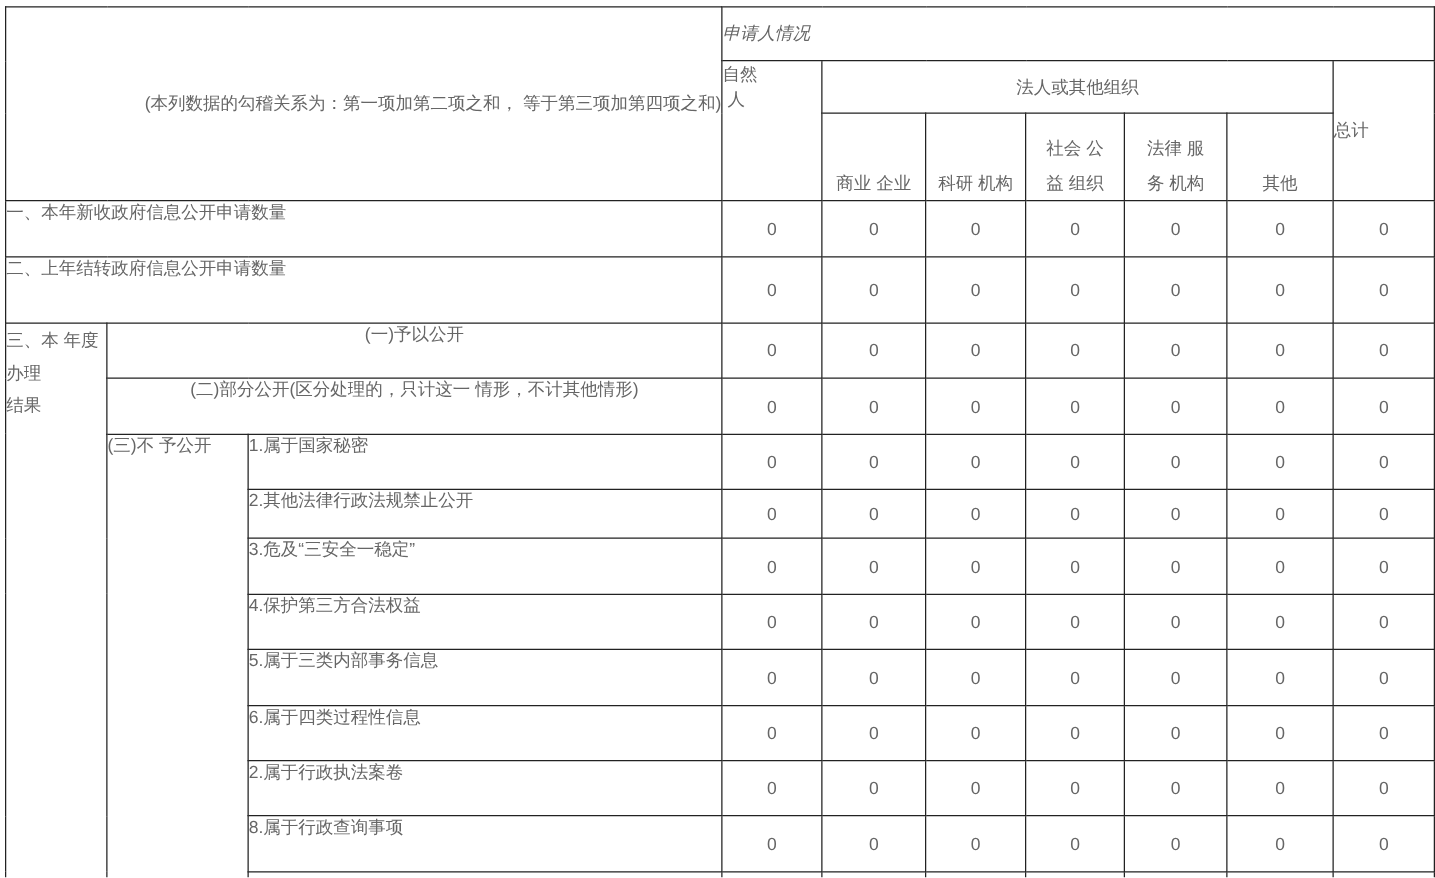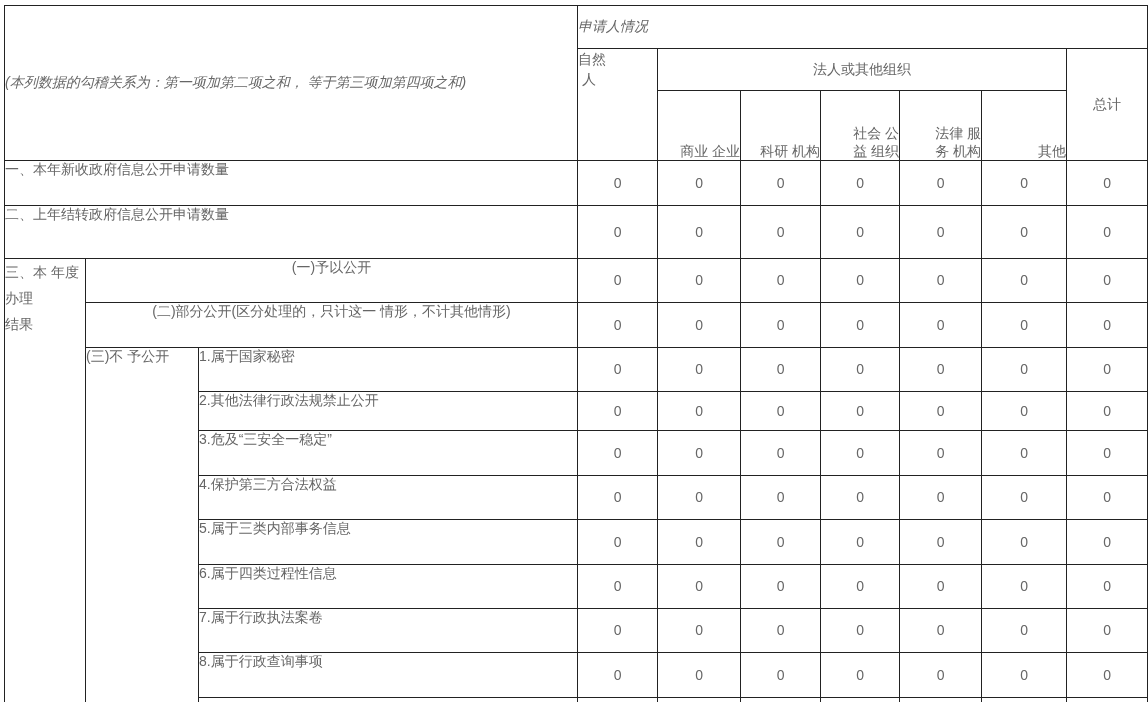--- a/index.html
+++ b/index.html
@@ -13,31 +13,31 @@
     border-collapse:collapse;table-layout:fixed;width:1143px;
   }
   table.report td{
     border:1px solid #222;
     padding:0;
     color:#666;
     overflow:hidden;
   }
   
   
-  td.note{vertical-align:middle;padding-left:7px;text-align:left;font-style:italic;}
+  td.note{vertical-align:middle;padding-left:7px;text-align:right;}
   
   td.hdrA{vertical-align:middle;text-align:left;padding-left:113px;font-style:italic;}
   
   td.natural{vertical-align:top;padding-top:20px;padding-left:12px;white-space:pre;line-height:20px;}
   
   td.legal{vertical-align:middle;text-align:center;padding-left:56px;}
   
-  td.total{vertical-align:middle;text-align:center;padding-left:7px;margin-top:25px;}
-  
-  td.subhdr{vertical-align:bottom;text-align:right;padding:0 5px 9px 7px;white-space:pre;line-height:18px;}
+  td.total{vertical-align:middle;text-align:left;padding-left:7px;margin-top:25px;}
+  
+  td.subhdr{vertical-align:bottom;text-align:center;padding:0 5px 9px 7px;white-space:pre;line-height:28px;}
   
   td.lbl{vertical-align:top;text-align:left;padding:8px 6px 0 10px;margin-left:21px;}
   
   td.lbl2{vertical-align:top;text-align:center;padding:8px 6px 0 7px;}
   
   td.item{vertical-align:top;text-align:left;padding:8px 4px 0 4px;margin-left:40px;}
   
   td.sec3{vertical-align:top;padding:139px 2px 0 2px;white-space:pre;line-height:26px;}
   
   td.sub3{vertical-align:top;padding:130px 2px 0 6px;white-space:pre;}
@@ -187,21 +187,21 @@
       <td class="item">6.属于四类过程性信息</td>
       <td class="val">0</td>
       <td class="val">0</td>
       <td class="val">0</td>
       <td class="val">0</td>
       <td class="val">0</td>
       <td class="val">0</td>
       <td class="val">0</td>
     </tr>
     <tr style="height:44.5px">
-      <td class="item">7.属于行政执法案卷</td>
+      <td class="item">2.属于行政执法案卷</td>
       <td class="val">0</td>
       <td class="val">0</td>
       <td class="val">0</td>
       <td class="val">0</td>
       <td class="val">0</td>
       <td class="val">0</td>
       <td class="val">0</td>
     </tr>
     <tr style="height:44.5px">
       <td class="item">8.属于行政查询事项</td>

